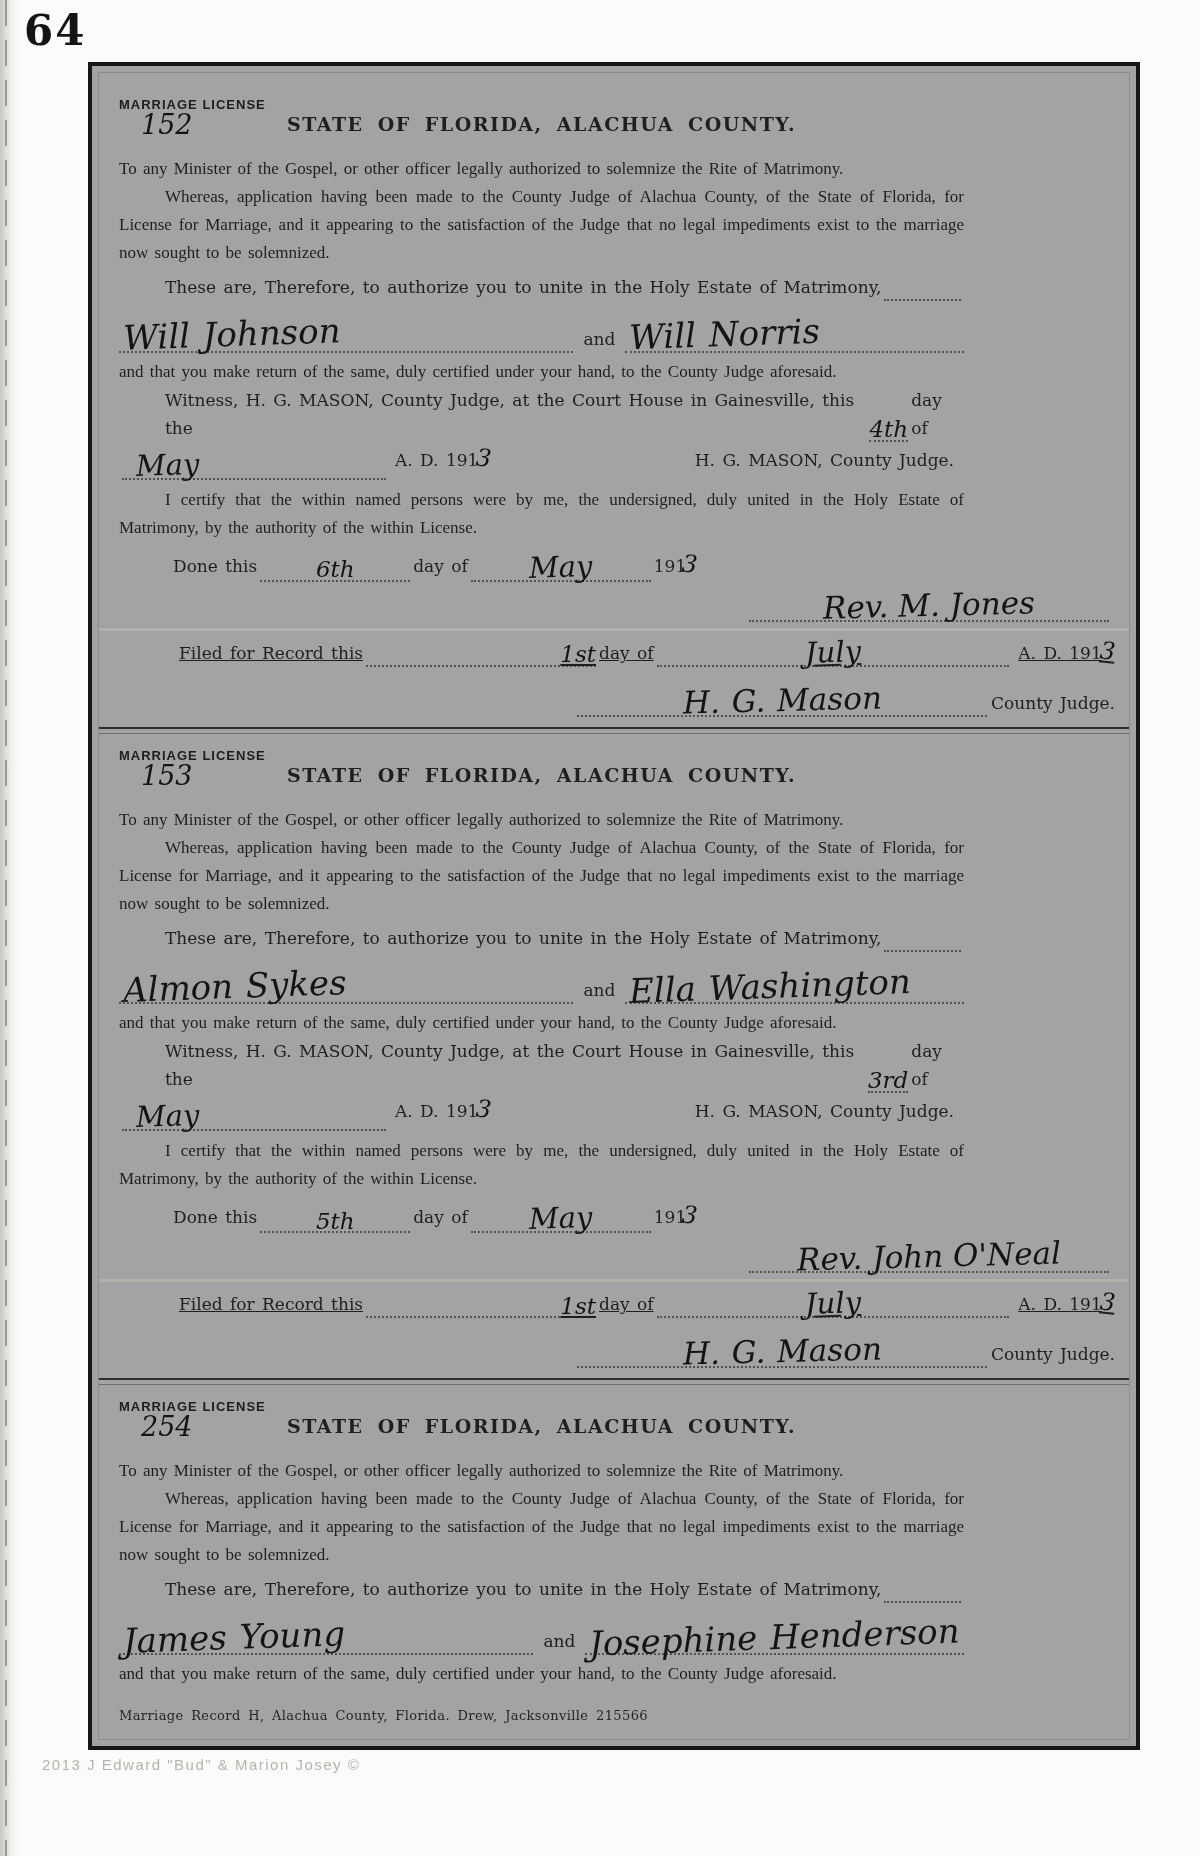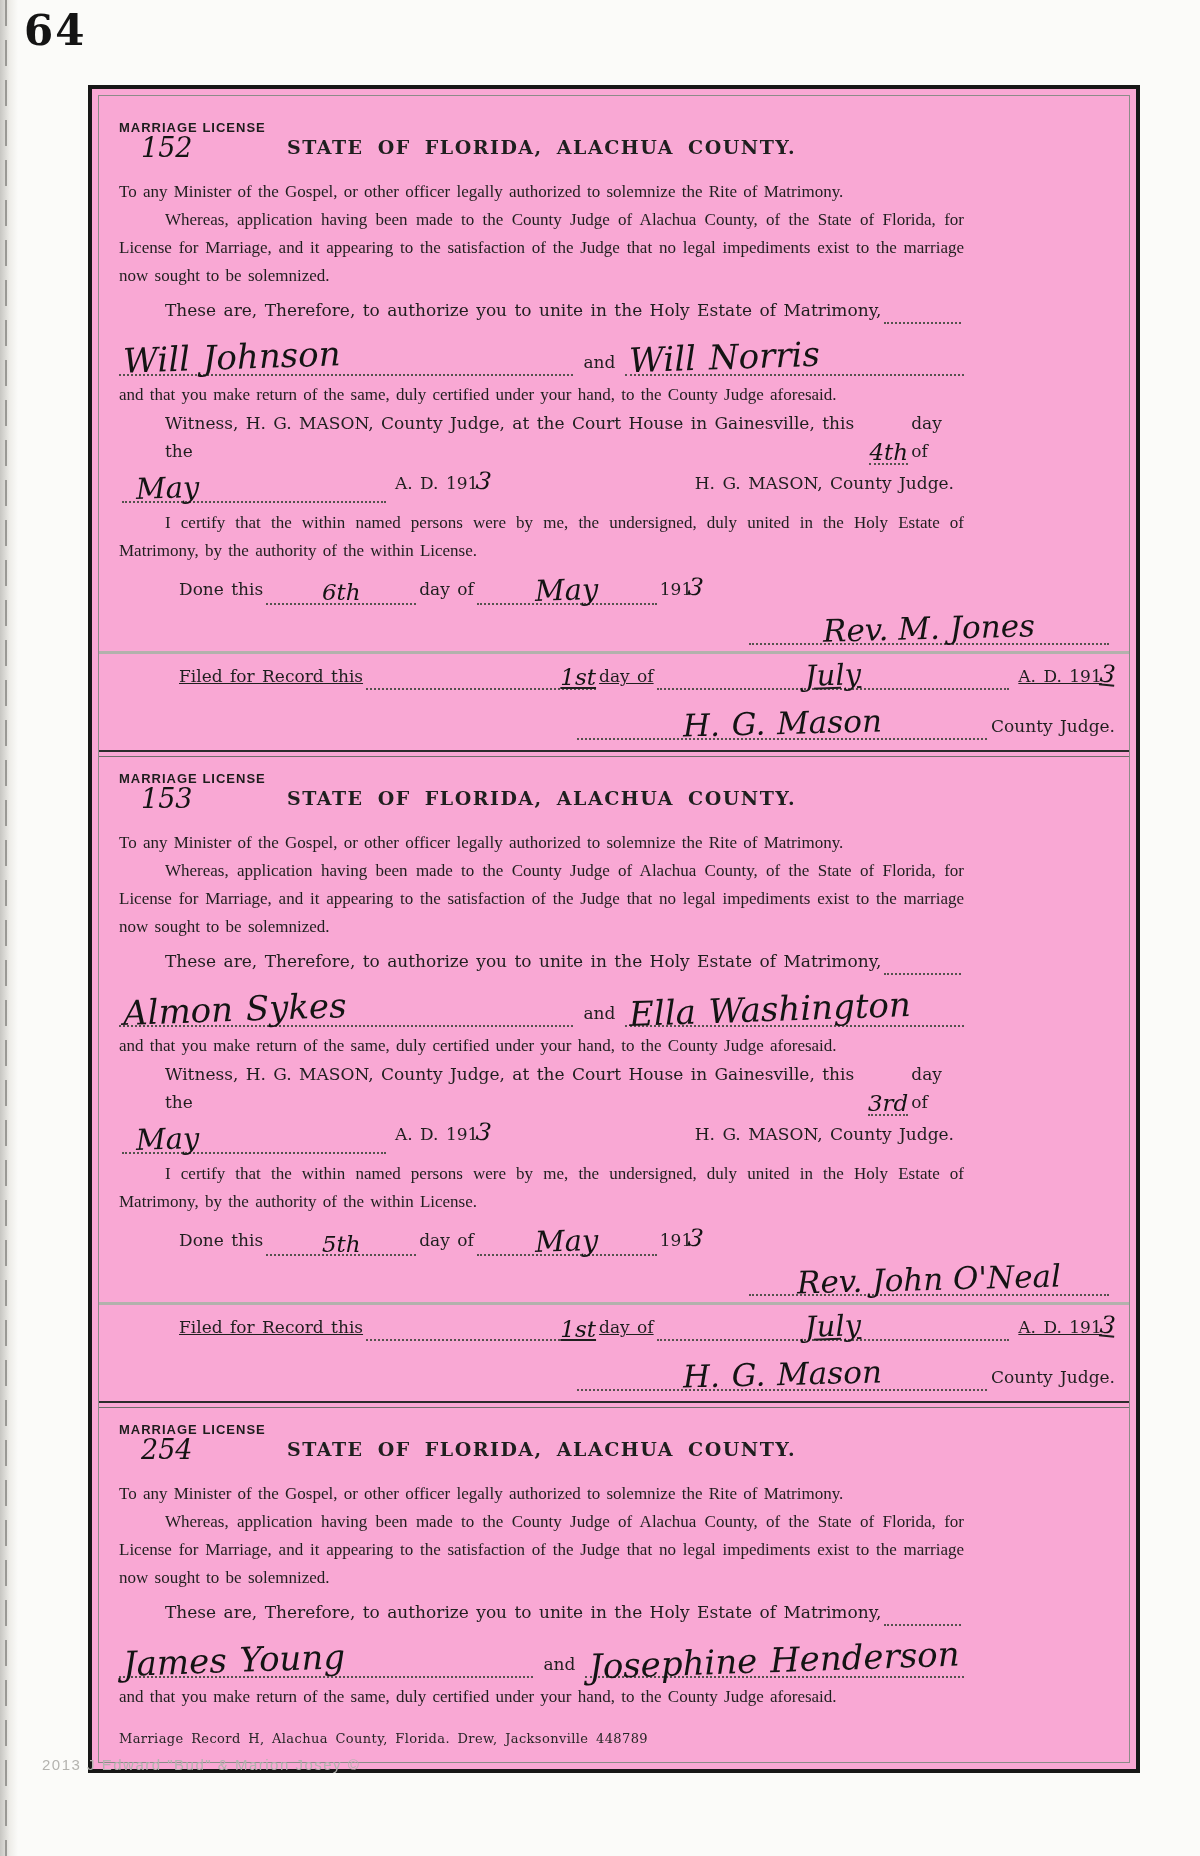--- a/index.html
+++ b/index.html
@@ -10,21 +10,21 @@
   }
   
   .binding{position:absolute;left:0;top:0;width:18px;height:100%;
     background:linear-gradient(90deg,#c7c6c2,#eeede9 55%,rgba(255,255,255,0));}
   .binding-line{position:absolute;left:5px;top:0;width:2px;height:100%;
     background:repeating-linear-gradient(#9a9995 0 26px,rgba(0,0,0,0) 26px 40px);}
   .page-number{position:absolute;left:24px;top:6px;font-size:42px;font-weight:700;
     color:#141414;letter-spacing:2px;}
   
   .sheet{position:absolute;left:88px;top:62px;width:1052px;height:1688px;
-    border:4px solid #171717;background:#f9a8d4;box-sizing:border-box;margin-top:23px;}
+    border:4px solid #171717;background:#a3a3a3;box-sizing:border-box;}
   .sheet-inner{position:absolute;left:6px;top:6px;right:6px;bottom:6px;
     border:1px solid #8d8c89;}
   .content{position:absolute;left:0;top:0;right:0;bottom:0;padding:24px 14px 0 20px;}
 
   .col{width:845px;}
   p{margin:0;}
   .line,.para{font-size:17px;line-height:28px;word-spacing:2px;font-family:Liberation Serif, serif;}
   .para{text-align:justify;}
   .indent{text-indent:46px;}
   .ind{margin-left:46px;}
@@ -57,21 +57,21 @@
   .andw{margin:0 10px;}
 
   .monthrow{margin-top:4px;height:34px;}
   .monthfill{flex:0 0 250px;justify-content:flex-start;padding-left:14px;}
   .adtext{margin:0 2px 0 6px;}
   .judge{margin-left:auto;padding-right:10px;}
 
   .certify-wrap{margin-top:6px;}
 
   .done{position:relative;height:84px;}
-  .done-left{position:absolute;left:14px;top:12px;width:700px;display:flex;align-items:baseline;
+  .done-left{position:absolute;left:8px;top:12px;width:700px;display:flex;align-items:baseline;
     font-size:17px;word-spacing:2px;}
   .sigline{border-bottom:2px dotted #55524e;display:flex;align-items:flex-end;
     justify-content:center;}
   .minister{position:absolute;right:6px;bottom:4px;width:360px;height:44px;}
 
   .rule-light{border-top:3px solid #b3b1ac;margin:2px -14px 8px -20px;}
   .filed{margin-top:4px;text-decoration:underline;}
   .filed-label{margin-left:60px;}
   .clerk{justify-content:flex-end;align-items:flex-end;height:50px;margin-top:0;}
   .clerkline{width:410px;height:46px;}
@@ -272,17 +272,17 @@
           <span class="andw">and</span>
           <span class="write bride">
               <span class="hw big">Josephine Henderson</span>
             </span>
         </div>
         <p class="line col" style="margin-top:5px;">and that you make return of the same, duly certified under your hand, to the County Judge aforesaid.</p>
 
       </section>
 
     </div>
-    <div class="imprint">Marriage Record H, Alachua County, Florida.  Drew, Jacksonville 448789</div>
+    <div class="imprint">Marriage Record H, Alachua County, Florida.  Drew, Jacksonville 215566</div>
   </div>
 </div>
 
 <div class="watermark">2013 J Edward "Bud" &amp; Marion Josey ©</div>
 
 </body></html>

